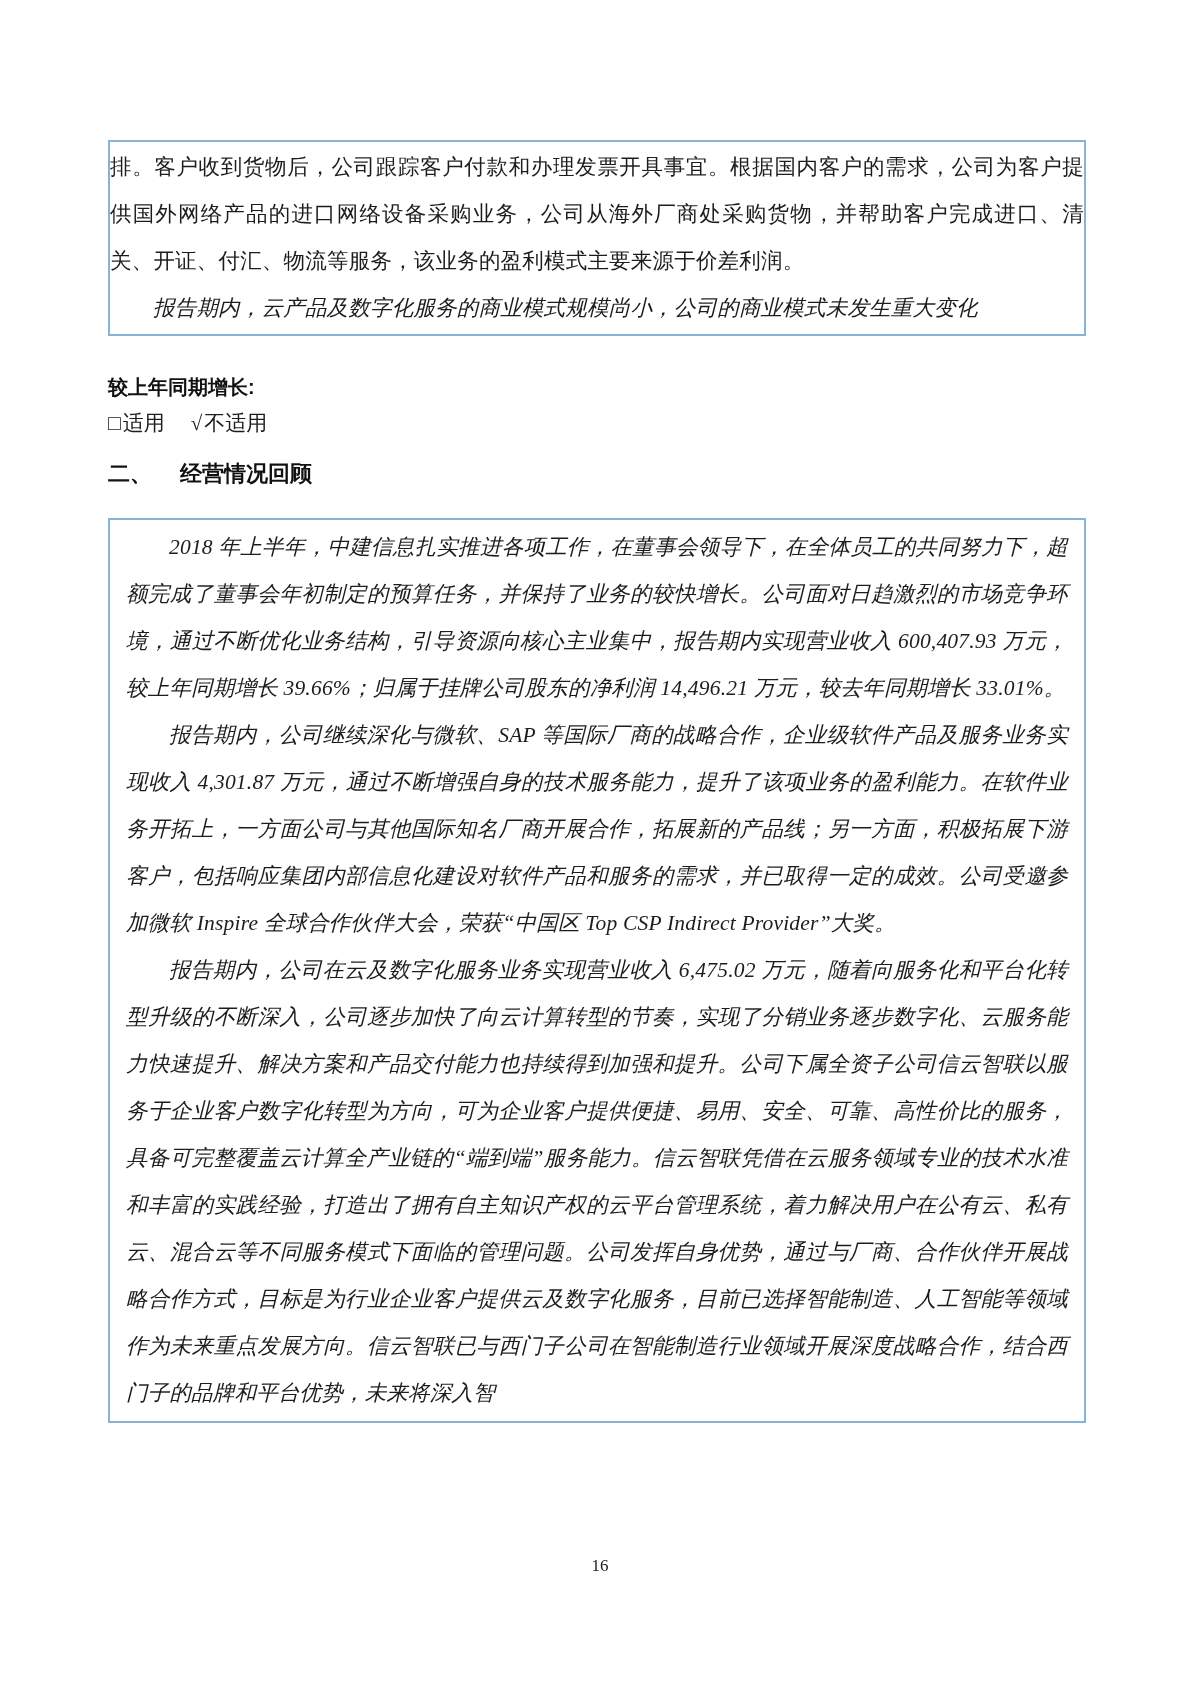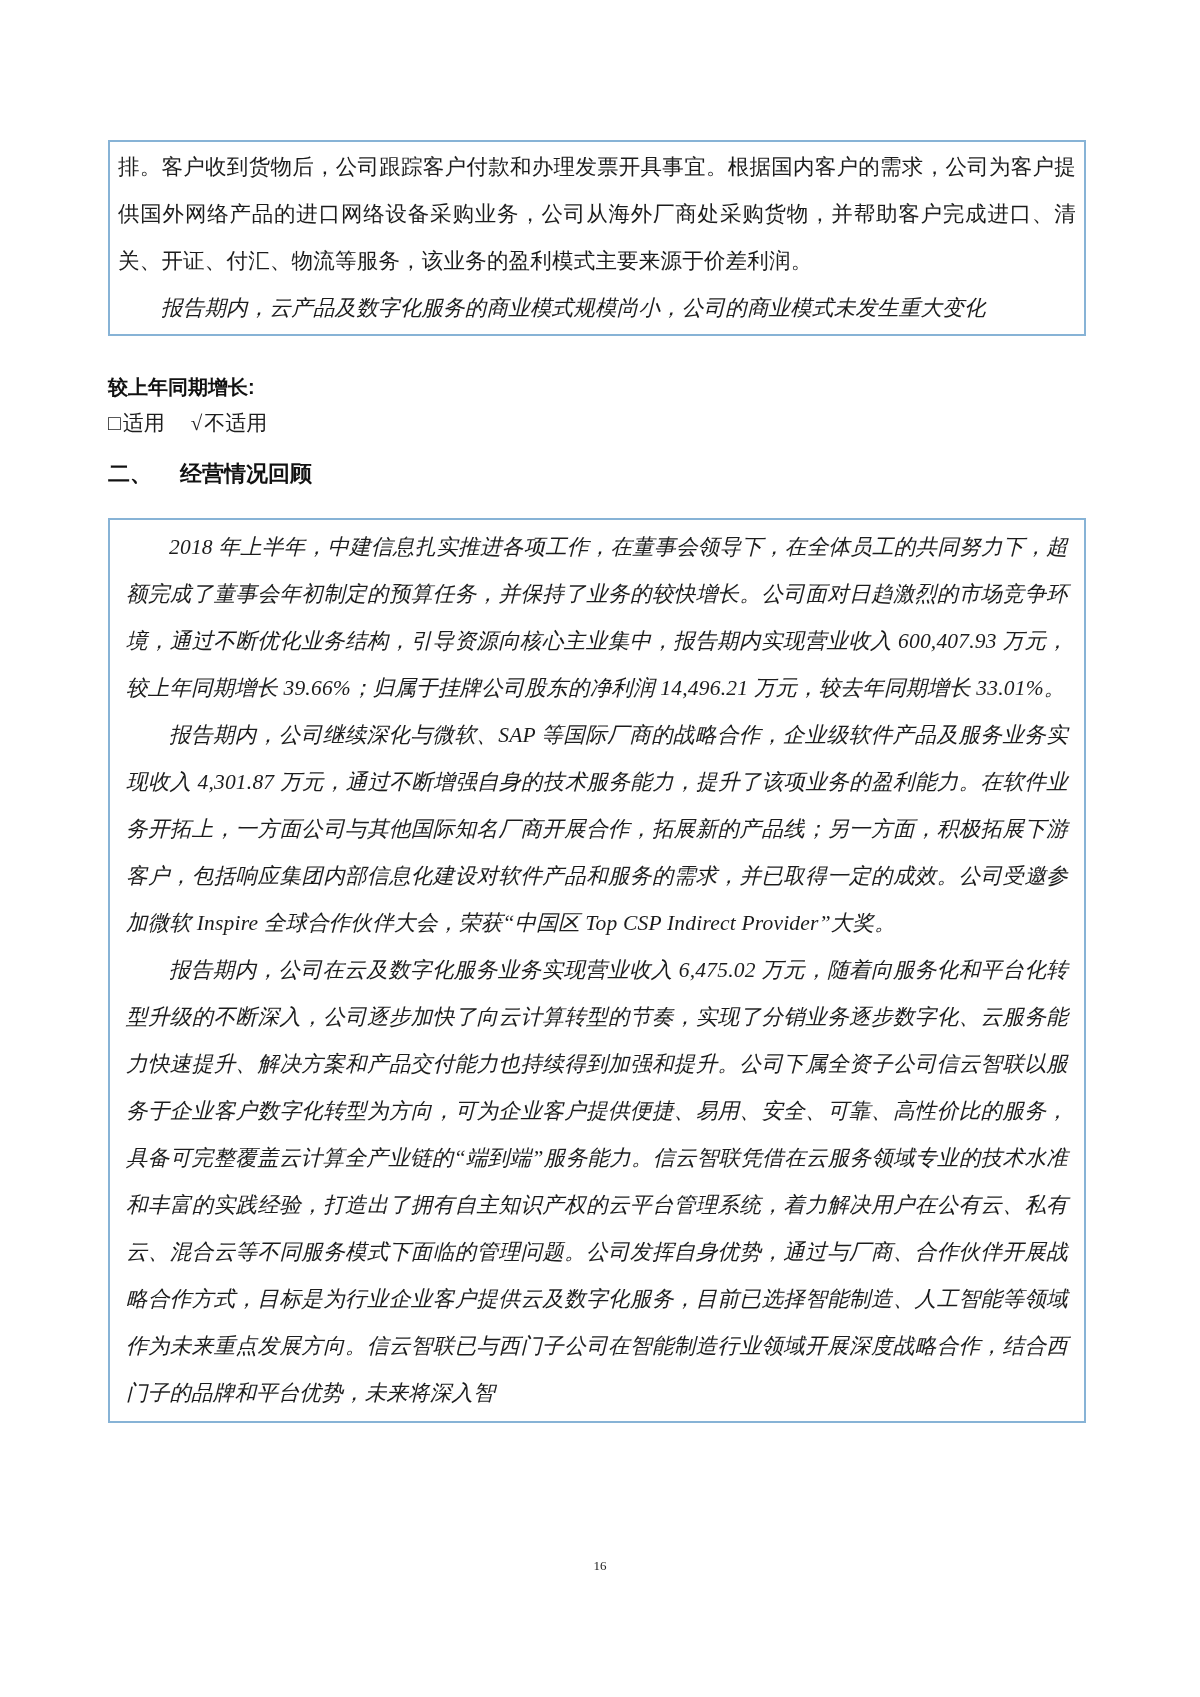--- a/index.html
+++ b/index.html
@@ -17,21 +17,21 @@
   }
   .content {
     width: 978px;
     margin-left: 108px;
     padding-top: 140px;
     box-sizing: border-box;
   }
   .bordered-box {
     border: 2px solid #87b3d6;
     background: #ffffff;
-    padding: 2px 8px;
+    padding: 2px 0;
     box-sizing: border-box;
   }
   .bordered-box p {
     margin: 0;
     font-size: 21.5px;
     line-height: 47px;
     text-align: justify;
     letter-spacing: 0.2px;
   }
   p.indent { text-indent: 2em; font-style: italic; }
@@ -68,21 +68,21 @@
   }
 
   .review-box { padding: 4px 16px; }
 
   .page-number {
     position: absolute;
     top: 1556px;
     left: 0;
     width: 1200px;
     text-align: center;
-    font-size: 13px;
+    font-size: 17px;
     line-height: 20px;
     color: #222222;
   }
 </style>
 </head>
 <body>
 
 <div class="content">
 
   <div class="bordered-box top-box">

